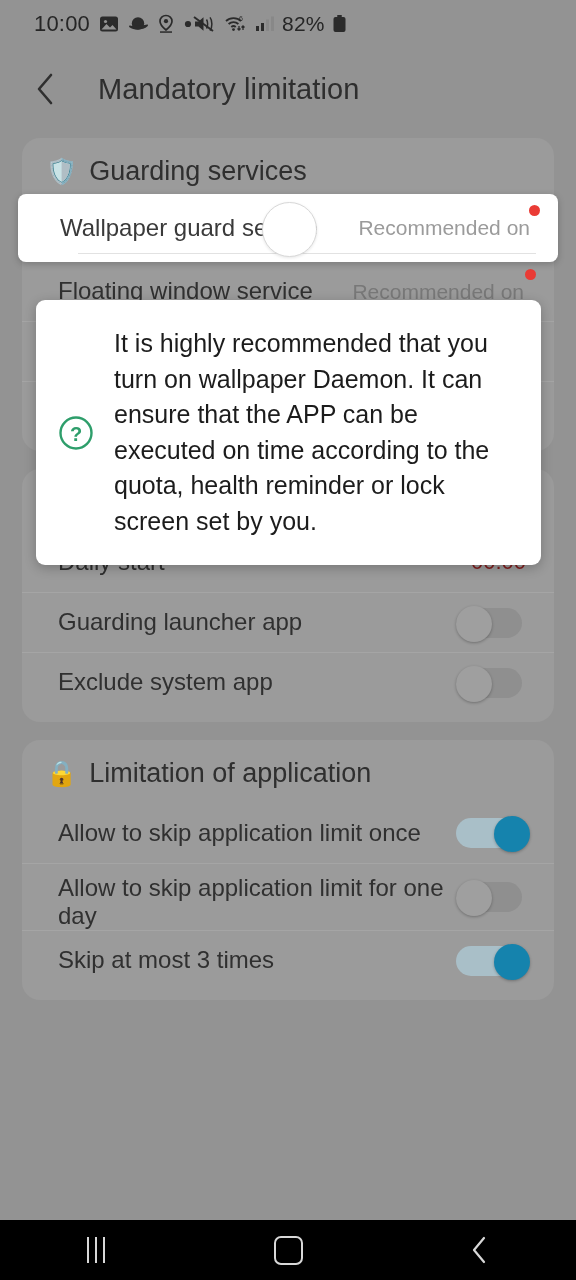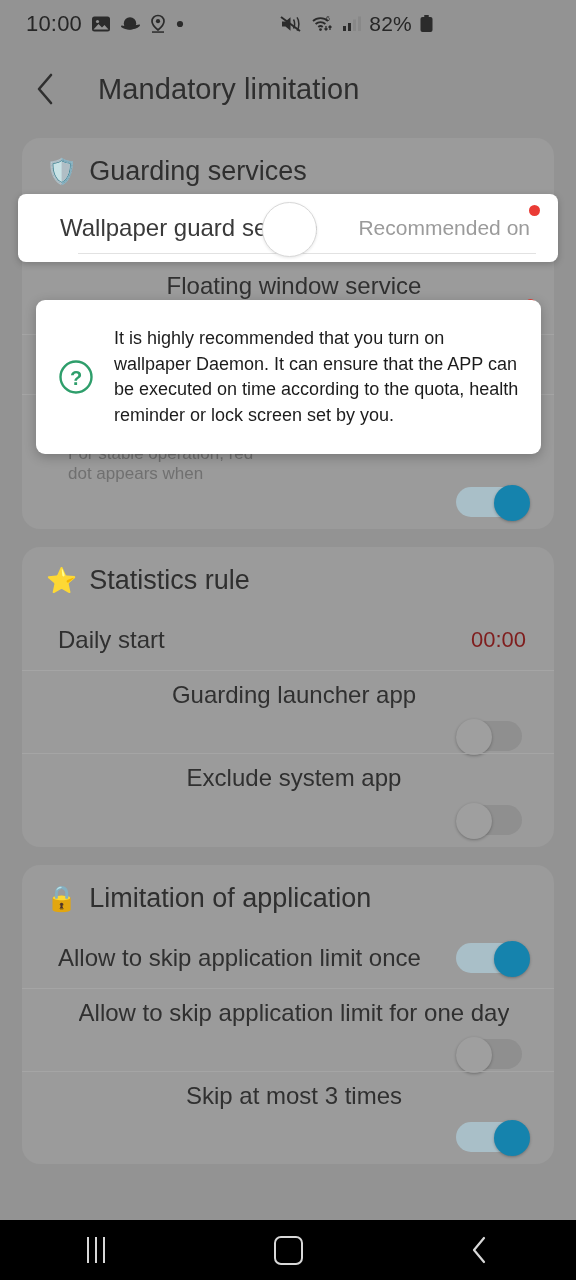--- a/index.html
+++ b/index.html
@@ -15,26 +15,26 @@
     position: relative;
     width: 576px;
     height: 1280px;
     overflow: hidden;
     background: #939393;
   }
 
   
   #statusbar {
     position: absolute;
-    top: 0; left: 0;
+    top: 0; left: 8px;
     width: 456px;
     height: 48px;
     display: flex;
     align-items: center;
-    justify-content: space-between;
+    justify-content: flex-start;
     padding: 0 22px 0 26px;
     box-sizing: border-box;
     color: #2b2b2b;
   }
   .sb-left { display: flex; align-items: center; gap: 9px; }
   .sb-right { display: flex; align-items: center; gap: 7px; }
   .sb-clock { font-size: 22px; letter-spacing: .2px; color: #262626; }
   .sb-ico { display: inline-flex; align-items: center; justify-content: center; }
   .sb-batt-text { font-size: 21px; color: #262626; letter-spacing: .2px; }
 
@@ -84,21 +84,21 @@
     color: #2f2f2f;
   }
   .row {
     position: relative;
     display: flex;
     align-items: center;
     min-height: 60px;
     padding: 0 24px 0 36px;
     box-sizing: border-box;
   }
-  .row + .row { border-top: 1px solid #a5a5a5; flex-direction: column; }
+  .row + .row { border-top: 1px solid #a5a5a5; }
   .row-label {
     font-size: 24px;
     color: #303030;
     flex: 1 1 auto;
     line-height: 1.18;
     padding: 10px 0;
   }
   .row-label.clipped {
     max-height: 46px;
     overflow: hidden;
@@ -216,21 +216,21 @@
     padding: 26px 22px 26px 20px;
     box-sizing: border-box;
   }
   #tooltip-icon {
     flex: 0 0 auto;
     width: 40px; height: 40px;
     margin-right: 18px;
     display: flex; align-items: center; justify-content: center;
   }
   #tooltip-text {
-    font-size: 18px;
+    font-size: 25px;
     line-height: 1.42;
     color: #1c1c1c;
   }
 
   
   #navbar {
     position: absolute;
     bottom: 0; left: 0;
     width: 576px; height: 60px;
     background: #000000;

